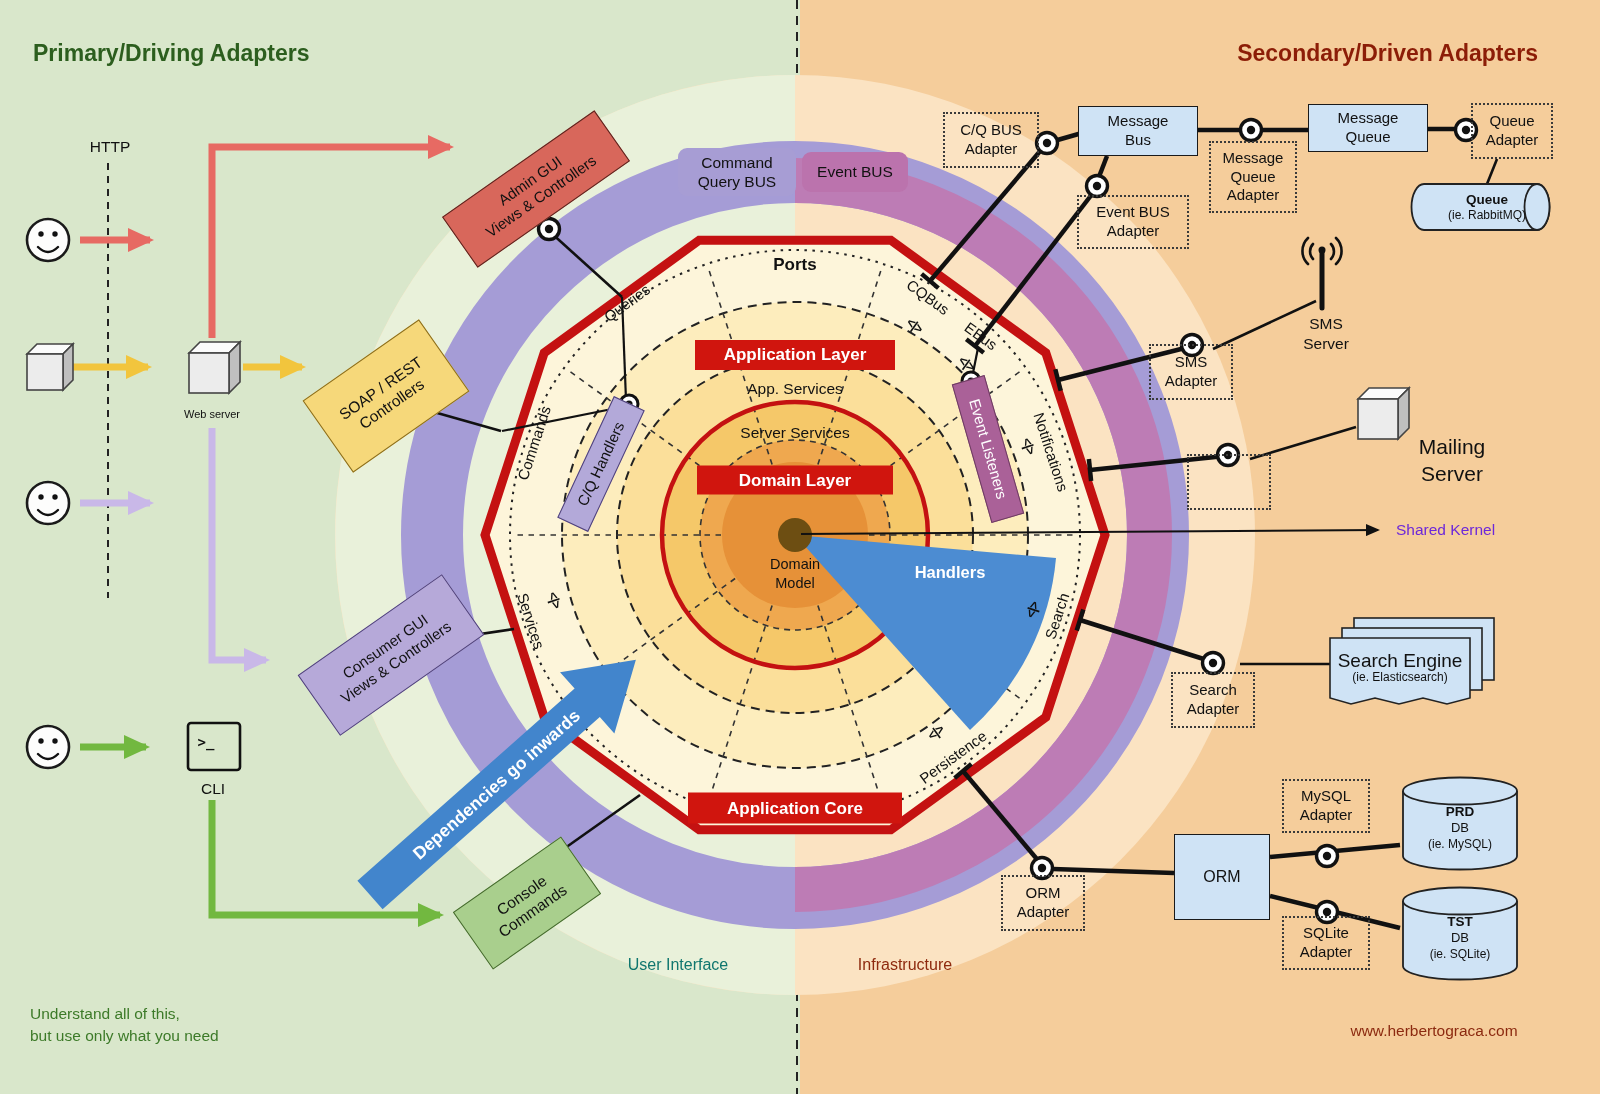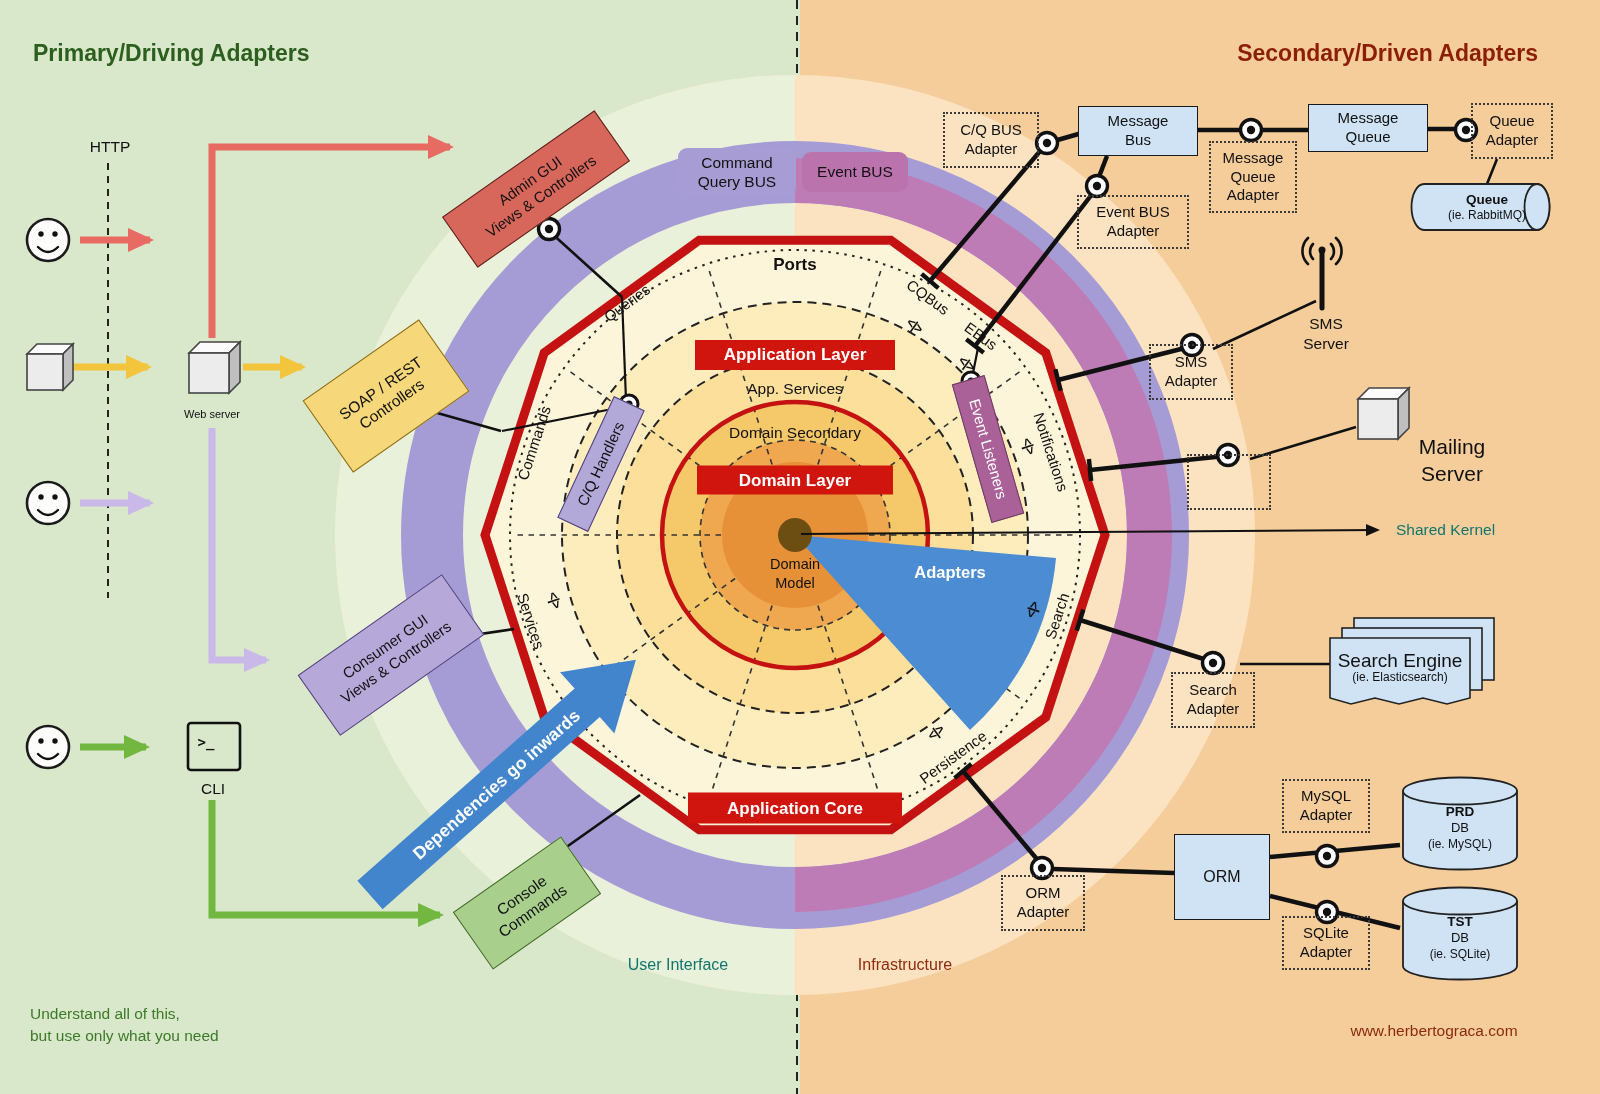--- a/index.html
+++ b/index.html
@@ -2,21 +2,21 @@
 <html><head>
 <meta charset="utf-8">
 <style>
   html,body{margin:0;padding:0;background:#fff;font-family:"Liberation Sans",sans-serif;}
   .stage{position:relative;width:1600px;height:1094px;overflow:hidden;}
   .stage svg.base{position:absolute;left:0;top:0;}
   svg text{font-family:"Liberation Sans",sans-serif;}
   .lbl{position:absolute;transform:translate(-50%,-50%);white-space:pre-line;text-align:center;
        font-size:15px;line-height:1.28;color:#111;z-index:5;}
   .lbl-left{position:absolute;transform:translateY(-50%);white-space:pre-line;text-align:left;
-       font-size:15px;line-height:1.45;color:#0f766e;z-index:5;}
+       font-size:15px;line-height:1.45;color:#6d28d9;z-index:5;}
   .box{position:absolute;display:flex;align-items:center;justify-content:center;
        transform:translate(-50%,-50%);white-space:pre-line;text-align:center;
        font-size:15px;line-height:1.25;color:#111;z-index:5;box-sizing:border-box;}
   .banner{background:#d0150e;color:#fff;font-weight:bold;font-size:17px;}
   .bluebox{background:#cfe3f5;border:1.8px solid #1a1a1a;}
   .dotted{border:2px dotted #3a3a3a;}
   .b{font-weight:bold;}
   .small{font-size:12px;}
   .title{font-size:23px;font-weight:bold;}
   .glyph{font-weight:bold;font-size:13px;letter-spacing:-1px;}
@@ -303,28 +303,28 @@
 <div class="box" style="left:527px;top:903px;width:132px;height:70px;background:#a9cf8d;border:1.6px solid #44682c;transform:translate(-50%,-50%) rotate(-35deg);font-size:15.5px">Console
 Commands</div>
 
 <div class="box" style="left:737px;top:172px;width:118px;height:48px;background:#a79dd4;border-radius:9px;font-size:15.5px">Command
 Query BUS</div>
 <div class="box" style="left:855px;top:172px;width:106px;height:40px;background:#bb73ad;border-radius:9px;font-size:15.5px">Event BUS</div>
 
 <div class="lbl b" style="left:795px;top:265px;font-size:17px">Ports</div>
 <div class="box banner" style="left:795px;top:355px;width:200px;height:30px">Application Layer</div>
 <div class="lbl" style="left:795px;top:389px;font-size:15.5px">App. Services</div>
-<div class="lbl" style="left:795px;top:433px;font-size:15.5px">Domain Secondary</div>
+<div class="lbl" style="left:795px;top:433px;font-size:15.5px">Server Services</div>
 <div class="box banner" style="left:795px;top:480px;width:196px;height:29px">Domain Layer</div>
 <div class="lbl" style="left:795px;top:574px;font-size:14.5px">Domain
 Model</div>
 <div class="box banner" style="left:795px;top:808px;width:214px;height:31px">Application Core</div>
 <div class="box" style="left:601px;top:464px;width:134px;height:34px;background:#b3a9d9;border:1.5px solid #4f4179;transform:translate(-50%,-50%) rotate(-65deg)">C/Q Handlers</div>
 <div class="box" style="left:988px;top:449px;width:144px;height:34px;background:#aa6198;border:1.5px solid #6d3c60;color:#fff;transform:translate(-50%,-50%) rotate(74deg)">Event Listeners</div>
-<div class="lbl b" style="left:950px;top:573px;color:#fff;font-size:16.5px">Adapters</div>
+<div class="lbl b" style="left:950px;top:573px;color:#fff;font-size:16.5px">Handlers</div>
 
 <div class="lbl" style="left:928px;top:297px;transform:translate(-50%,-50%) rotate(36deg)">CQBus</div>
 <div class="lbl glyph" style="left:914px;top:326px;transform:translate(-50%,-50%) rotate(36deg)">&lt;|&gt;</div>
 <div class="lbl" style="left:981px;top:336px;transform:translate(-50%,-50%) rotate(36deg)">EBus</div>
 <div class="lbl glyph" style="left:966px;top:364px;transform:translate(-50%,-50%) rotate(36deg)">&lt;|&gt;</div>
 <div class="lbl" style="left:1051px;top:452px;transform:translate(-50%,-50%) rotate(72deg)">Notifications</div>
 <div class="lbl glyph" style="left:1028px;top:446px;transform:translate(-50%,-50%) rotate(72deg)">&lt;|&gt;</div>
 <div class="lbl" style="left:1057px;top:616px;transform:translate(-50%,-50%) rotate(-72deg)">Search</div>
 <div class="lbl glyph" style="left:1033px;top:610px;transform:translate(-50%,-50%) rotate(-72deg)">&lt;|&gt;</div>
 <div class="lbl" style="left:953px;top:757px;transform:translate(-50%,-50%) rotate(-36deg)">Persistence</div>

